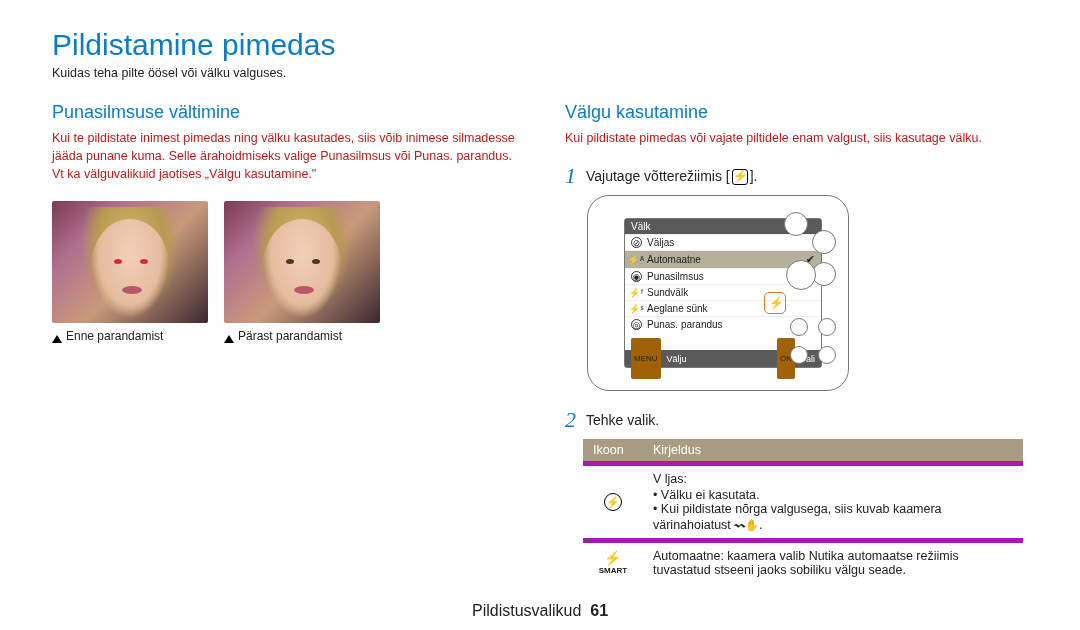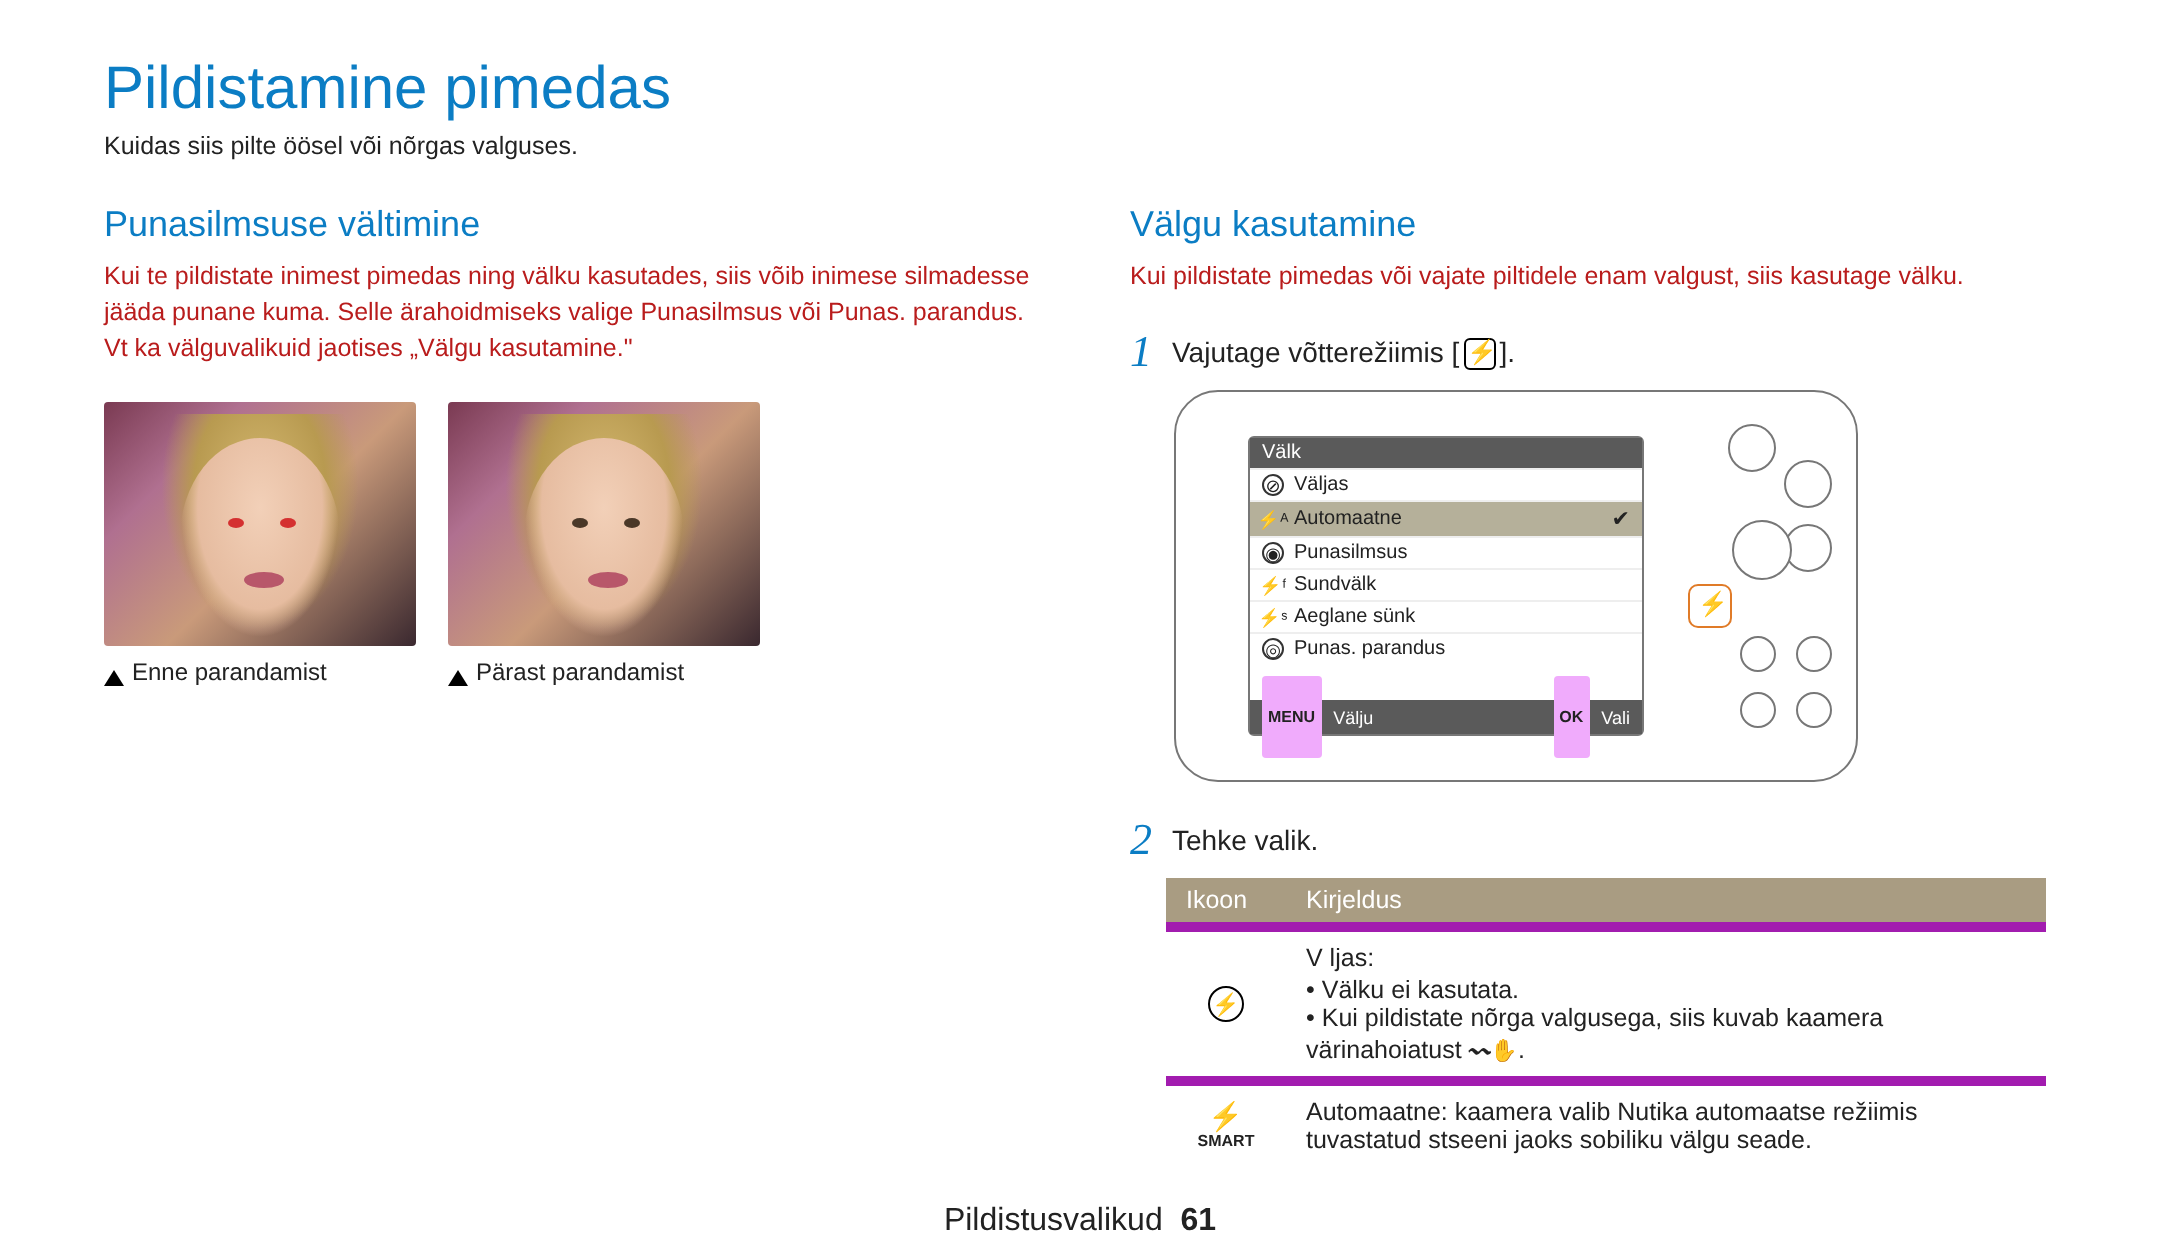--- a/index.html
+++ b/index.html
@@ -69,21 +69,21 @@
   .bolt-sq {
     display:inline-block; width:16px; height:16px; border:1px solid #000; border-radius:3px;
     position:relative; vertical-align:middle; margin:0 2px;
   }
   .bolt-sq::after {
     content:"⚡"; position:absolute; left:1px; top:-1px; font-size:12px;
   }
 
   .camera-wrap { margin:4px 0 18px 22px; }
   .camera {
-    width: 342px; height: 196px;
+    width: 262px; height: 196px;
     border: 1.5px solid #777; border-radius: 22px;
     position: relative; background:#fff;
   }
   .screen {
     position:absolute; left:36px; top:22px; width:198px; height:150px;
     border:1.2px solid #777; border-radius:3px; background:#fff;
   }
   .menu-hdr {
     font-size:10px; color:#fff; background:#5a5a5a; padding:2px 6px;
   }
@@ -92,21 +92,21 @@
     border-top:1px solid #eee;
   }
   .menu-row.sel { background:#b5b09a; }
   .mi { width:11px; height:11px; display:inline-flex; align-items:center; justify-content:center; font-size:9px; }
   .ci { border:1px solid #333; border-radius:50%; }
   .chk { margin-left:auto; font-size:11px; }
   .menu-ftr {
     position:absolute; left:0; right:0; bottom:0; height:17px;
     background:#5a5a5a; color:#fff; font-size:9px; display:flex; align-items:center; padding:0 6px; gap:6px;
   }
-  .lbl-box { background:#f0abfc; color:#222; border-radius:2px; padding:16px 3px; font-size:8px;font-weight:bold; }
+  .lbl-box { background:#a16207; color:#222; border-radius:2px; padding:16px 3px; font-size:8px; }
   .cbtn { position:absolute; border:1.2px solid #777; border-radius:50%; background:#fff; }
   .cb-lg { width:24px; height:24px; }
   .cb-sm { width:18px; height:18px; }
   .cb-md { width:30px; height:30px; }
   .cb-hi { border:1.8px solid #e07b28; width:22px; height:22px; border-radius:5px; }
   .cb-hi::after { content:"⚡"; font-size:12px; position:relative; left:4px; top:0; }
 
   .tbl { width: 440px; border-collapse:collapse; font-size:12.5px; margin-left:18px; }
   .tbl th { background:#a99c82; color:#fff; font-weight:400; text-align:left; padding:4px 10px; }
   .tbl th.cicon { width:60px;margin-left:33px; }
@@ -120,21 +120,21 @@
   .shake { font-size:11px; }
   .footer {
     position:absolute; bottom:10px; left:0; right:0; text-align:center; font-size:16px; color:#222;
   }
   .footer b { font-weight:600; }
 </style>
 </head>
 <body>
 
 <h1 class="page-title">Pildistamine pimedas</h1>
-<div class="page-sub">Kuidas siis pilte öösel või nõrgas valguses.</div>
+<div class="page-sub">Kuidas teha pilte öösel või välku valguses.</div>
 
 <div class="cols">
 
   <div class="col">
     <h2 class="sec-title">Punasilmsuse vältimine</h2>
     <p class="sec-body">Kui te pildistate inimest pimedas ning välku kasutades, siis võib inimese silmadesse jääda punane kuma. Selle ärahoidmiseks valige Punasilmsus või Punas. parandus. Vt ka välguvalikuid jaotises „Välgu kasutamine."</p>
     <div class="photos">
       <div class="photo">
         <div class="hair"></div>
           <div class="face"></div>

